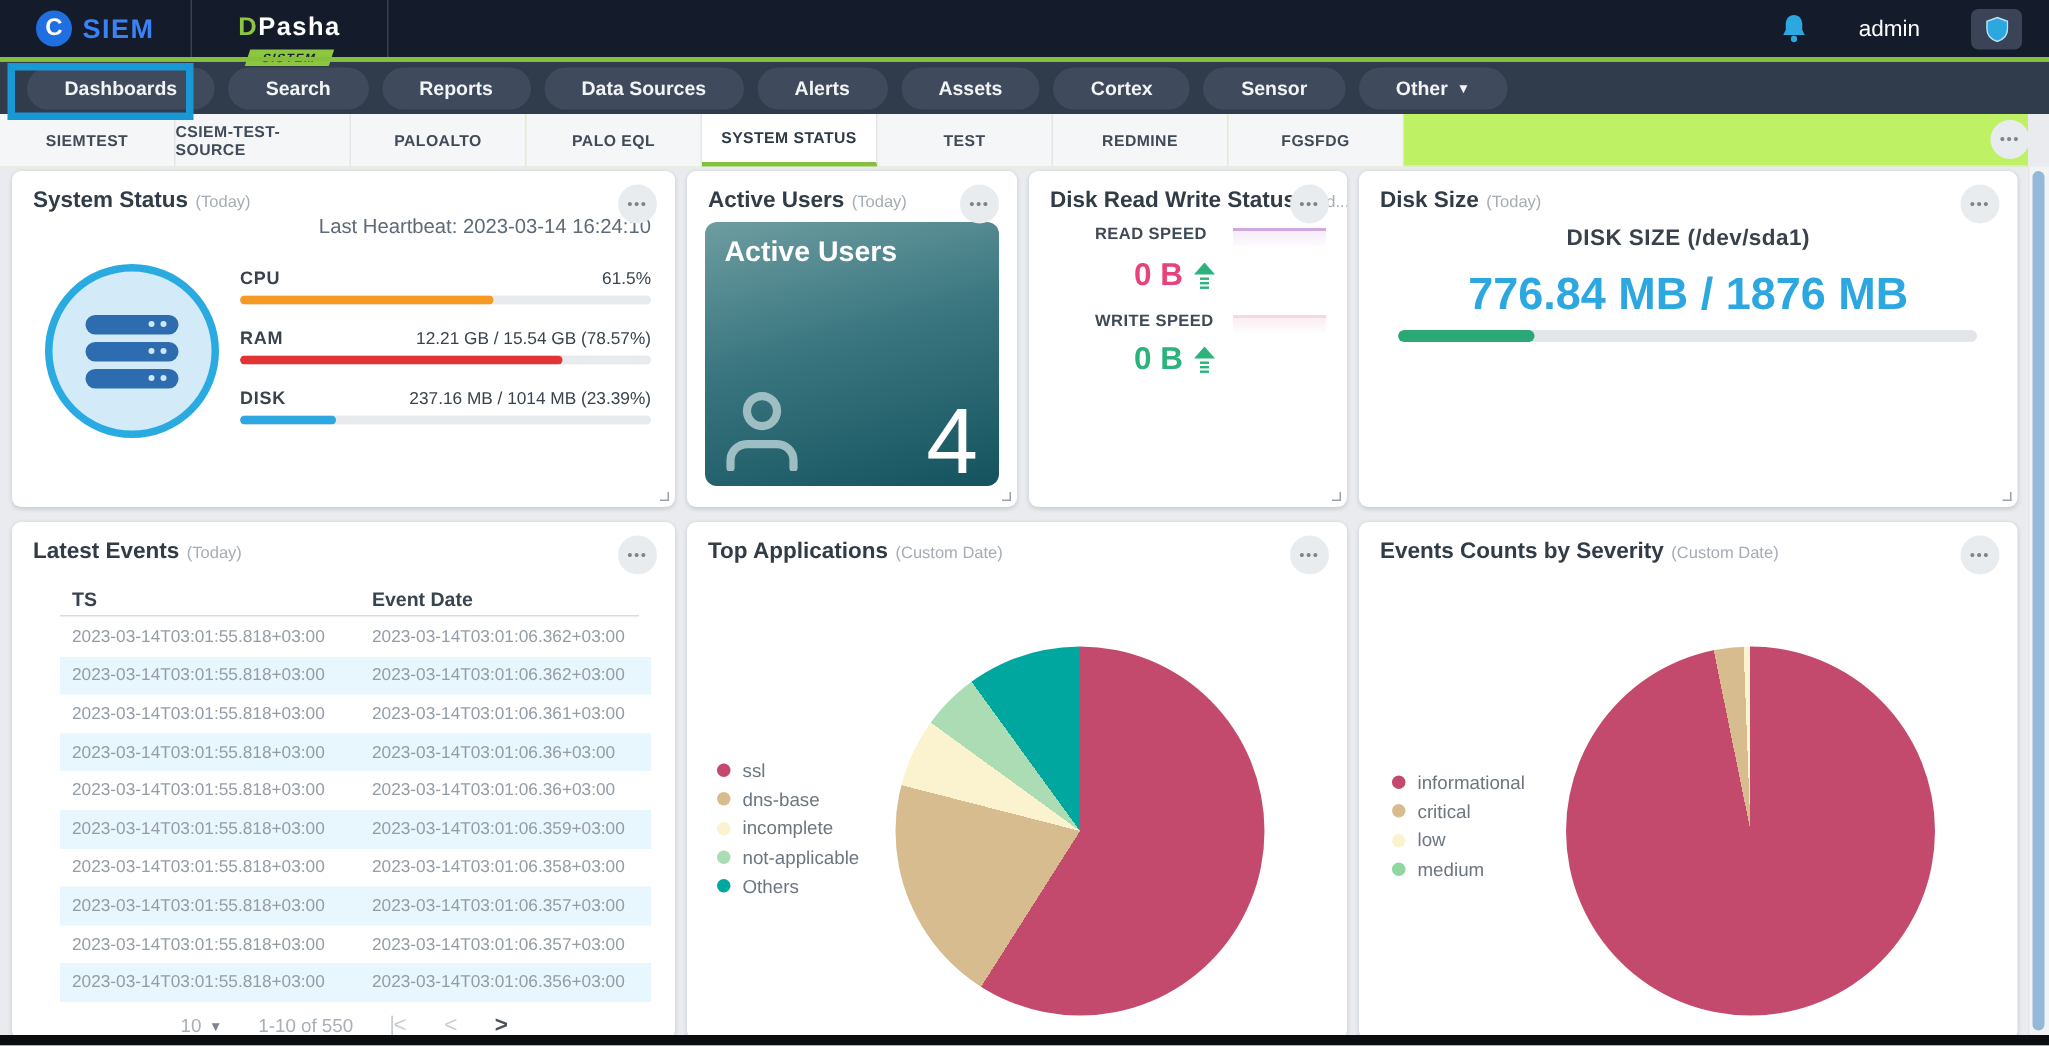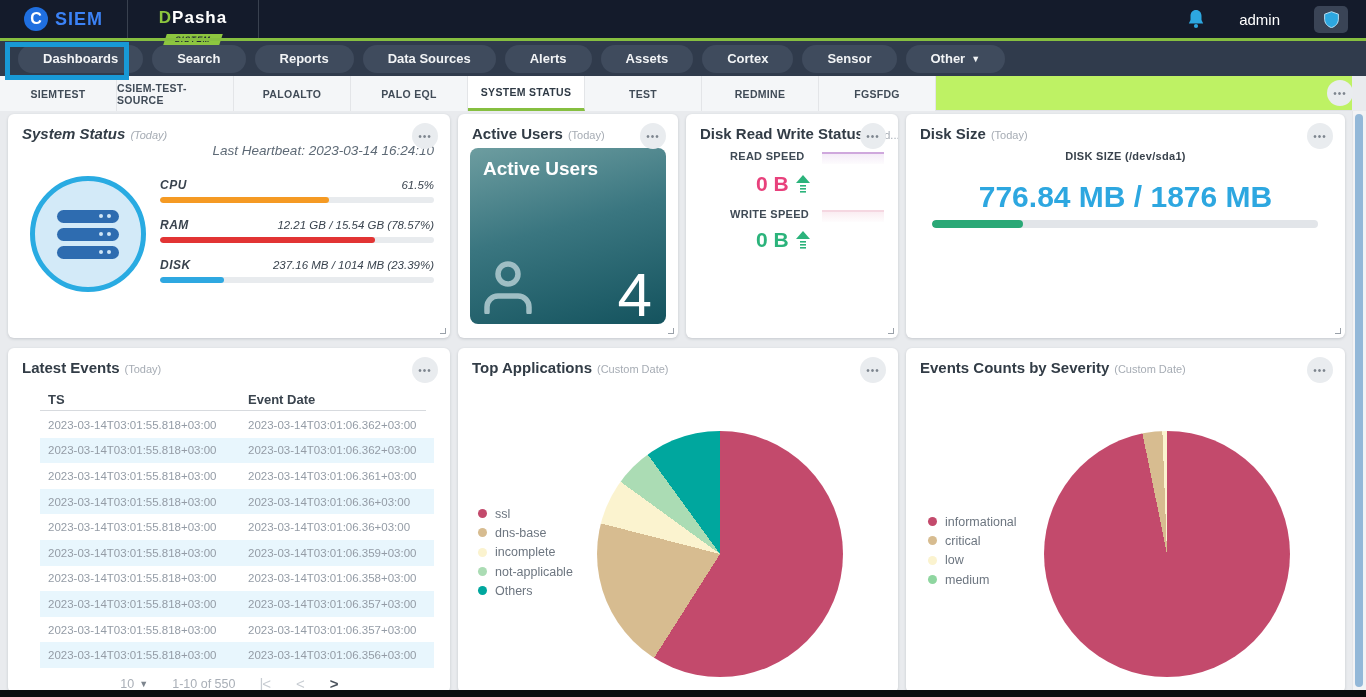--- a/index.html
+++ b/index.html
@@ -65,21 +65,21 @@
   
   .rw-row { position:absolute; left:44px; right:14px; display:flex; justify-content:space-between; align-items:flex-start; }
   .rw-label { font-size:11px; font-weight:bold; color:#3f4a55; letter-spacing:.3px; }
   .spark { width:62px; height:12px; margin-top:2px; }
   .spark.read { border-top:2px solid #cfa8dd; background:linear-gradient(to bottom, rgba(207,168,221,.22), rgba(207,168,221,.04)); }
   .spark.write { border-top:2px solid #f5d7e1; background:linear-gradient(to bottom, rgba(245,215,225,.45), rgba(245,215,225,.05)); }
   .rw-value { position:absolute; left:70px; display:flex; align-items:center; gap:7px; font-size:21px; font-weight:bold; }
   .rw-value.read { color:#e8417c; } .rw-value.write { color:#2bb37b; }
 
   
-  .ds-heading { position:absolute; left:0; right:0; top:36px; text-align:center; font-size:11px; font-weight:bold; color:#39424c; letter-spacing:.3px; }
+  .ds-heading { position:absolute; left:0; right:0; top:36px; text-align:center; font-size:15px; font-weight:bold; color:#39424c; letter-spacing:.3px; }
   .ds-value { position:absolute; left:0; right:0; top:66px; text-align:center; font-size:30px; font-weight:bold; color:#2da7e0; }
   .ds-track { position:absolute; left:26px; right:27px; top:106px; height:8px; border-radius:4px; background:#e2e5e9; overflow:hidden; }
   .ds-fill { height:8px; border-radius:4px; }
 
   
   .tbl-head { position:absolute; left:40px; right:24px; top:44px; display:flex; font-size:13px; font-weight:bold; color:#3a444e; }
   .tbl-head .c2 { position:absolute; left:200px; }
   .tbl-divider { position:absolute; left:32px; right:24px; top:62px; height:1px; background:#d7dade; }
   .tbl-rows { position:absolute; left:32px; right:16px; top:64px; }
   .t-row { height:25.6px; display:flex; align-items:center; font-size:11.5px; color:#949ca6; }
@@ -152,21 +152,21 @@
     <div class="tab">PALO EQL</div>
     <div class="tab active">SYSTEM STATUS</div>
     <div class="tab">TEST</div>
     <div class="tab">REDMINE</div>
     <div class="tab">FGSFDG</div>
   </div>
 <div class="abs tab-more">
     <span>•••</span>
   </div>
 
-<div class="card" style="left:8px; top:114px; width:442px; height:224px;font-style:italic;">
+<div class="card" style="left:8px; top:114px; width:442px; height:224px;">
   <div class="card-title">
     <span>System Status</span><span class="period">(Today)</span>
   </div>
   <div class="menu-btn">
       <span>•••</span>
     </div>
   <div class="heartbeat">Last Heartbeat: 2023-03-14 16:24:10</div>
   <div class="server-circle">
     <div class="srv-bar"></div>
     <div class="srv-bar"></div>

